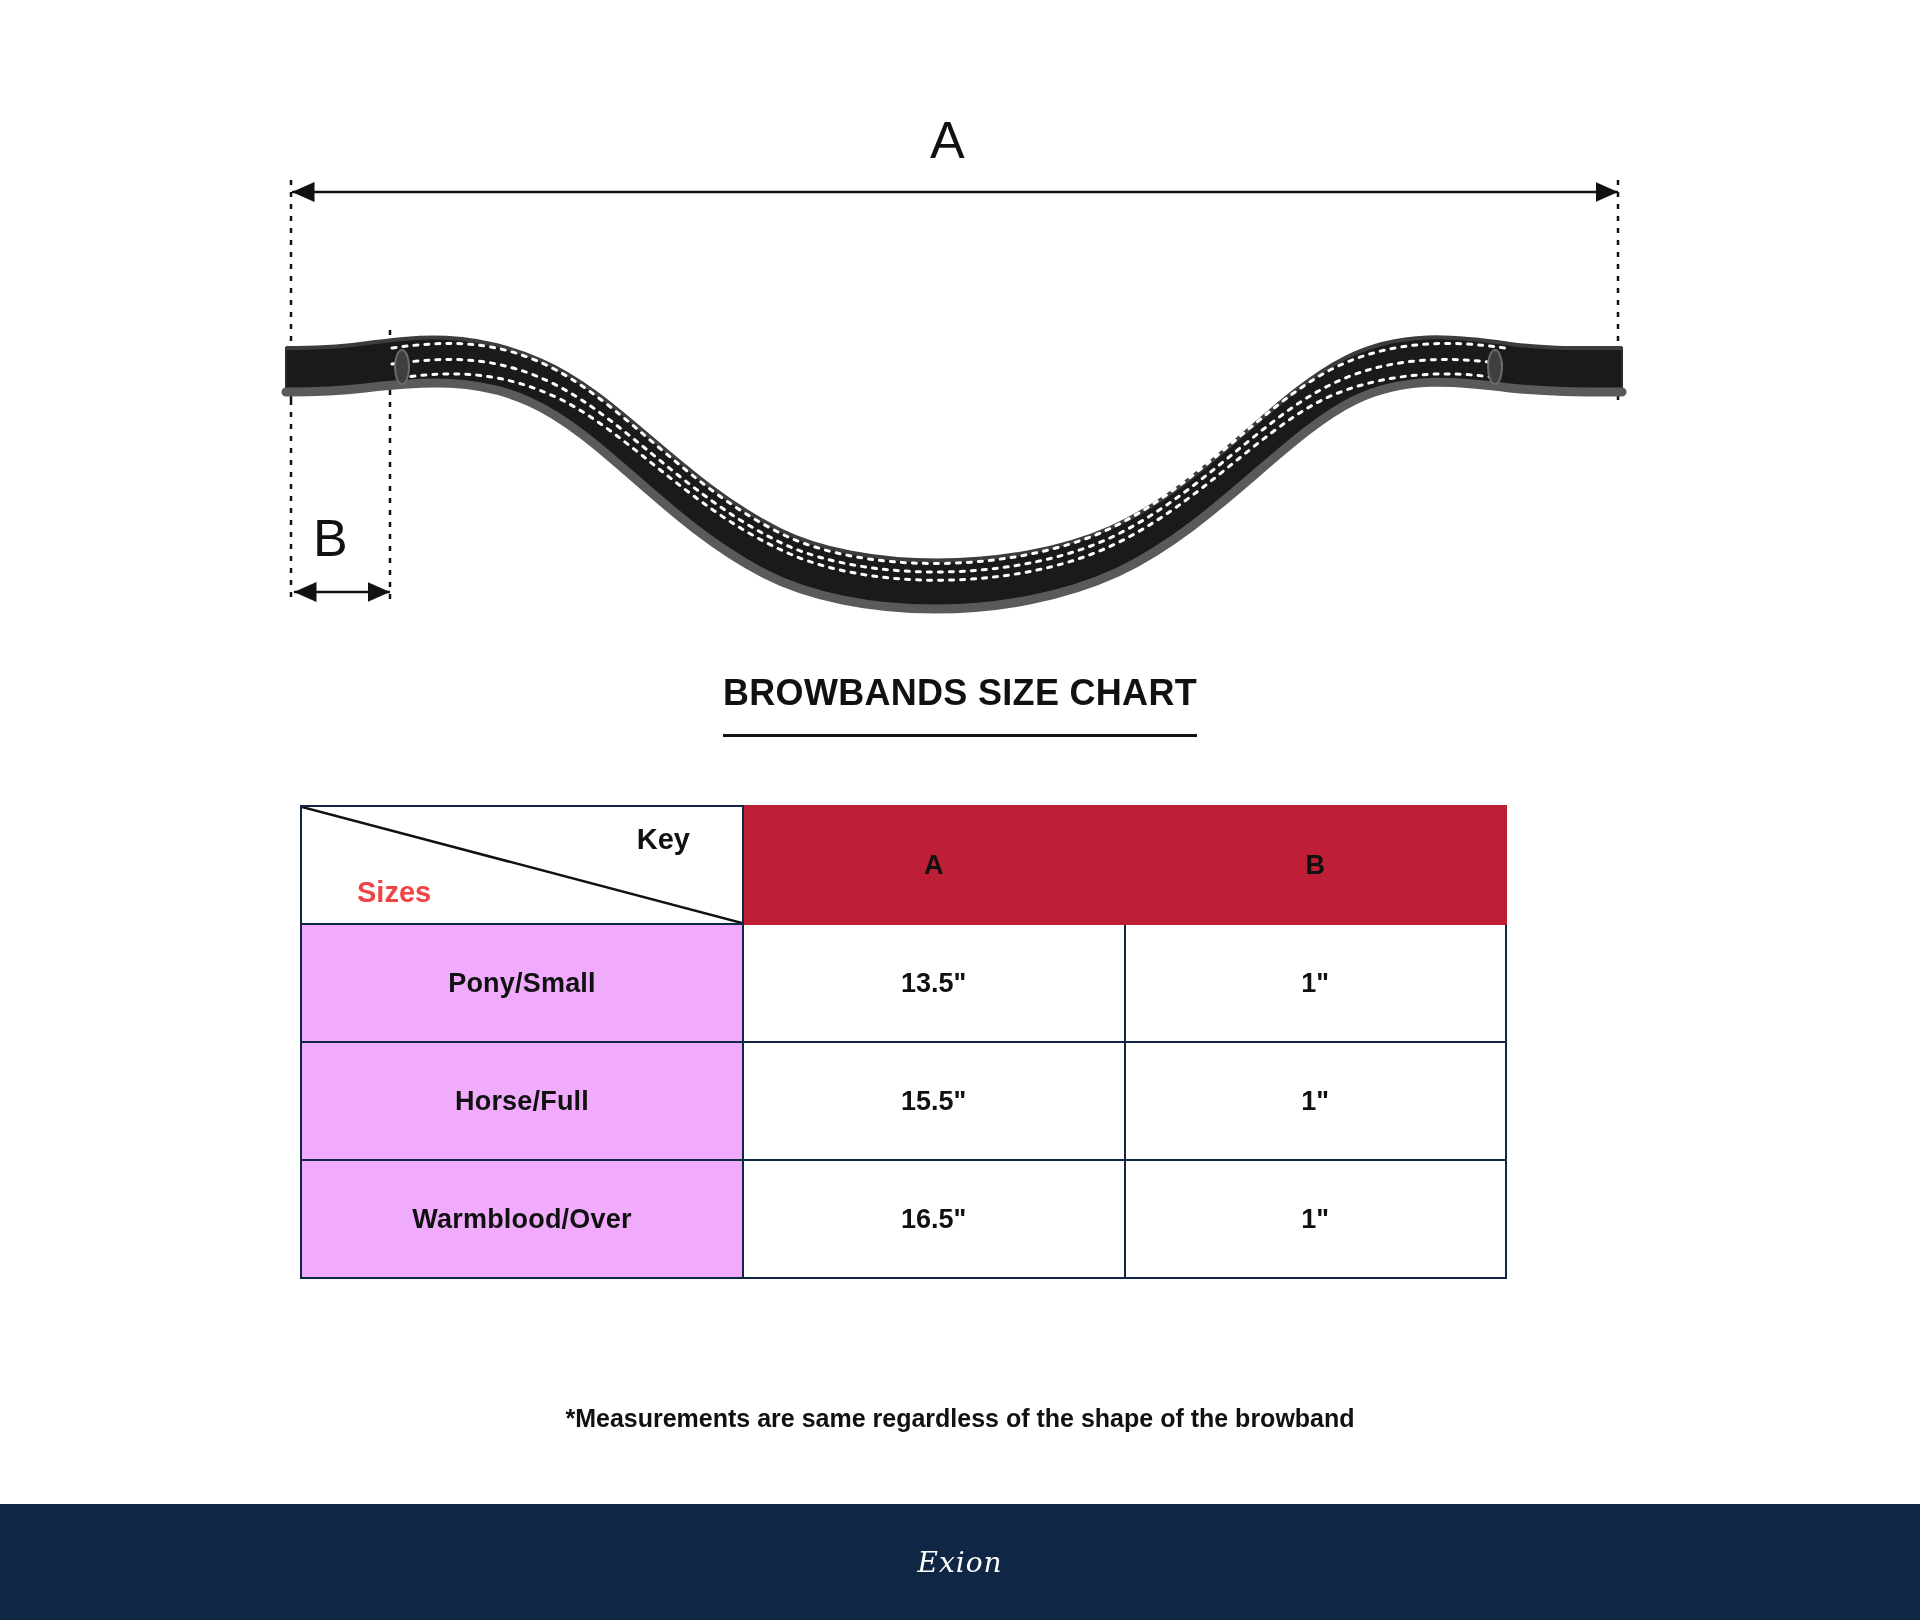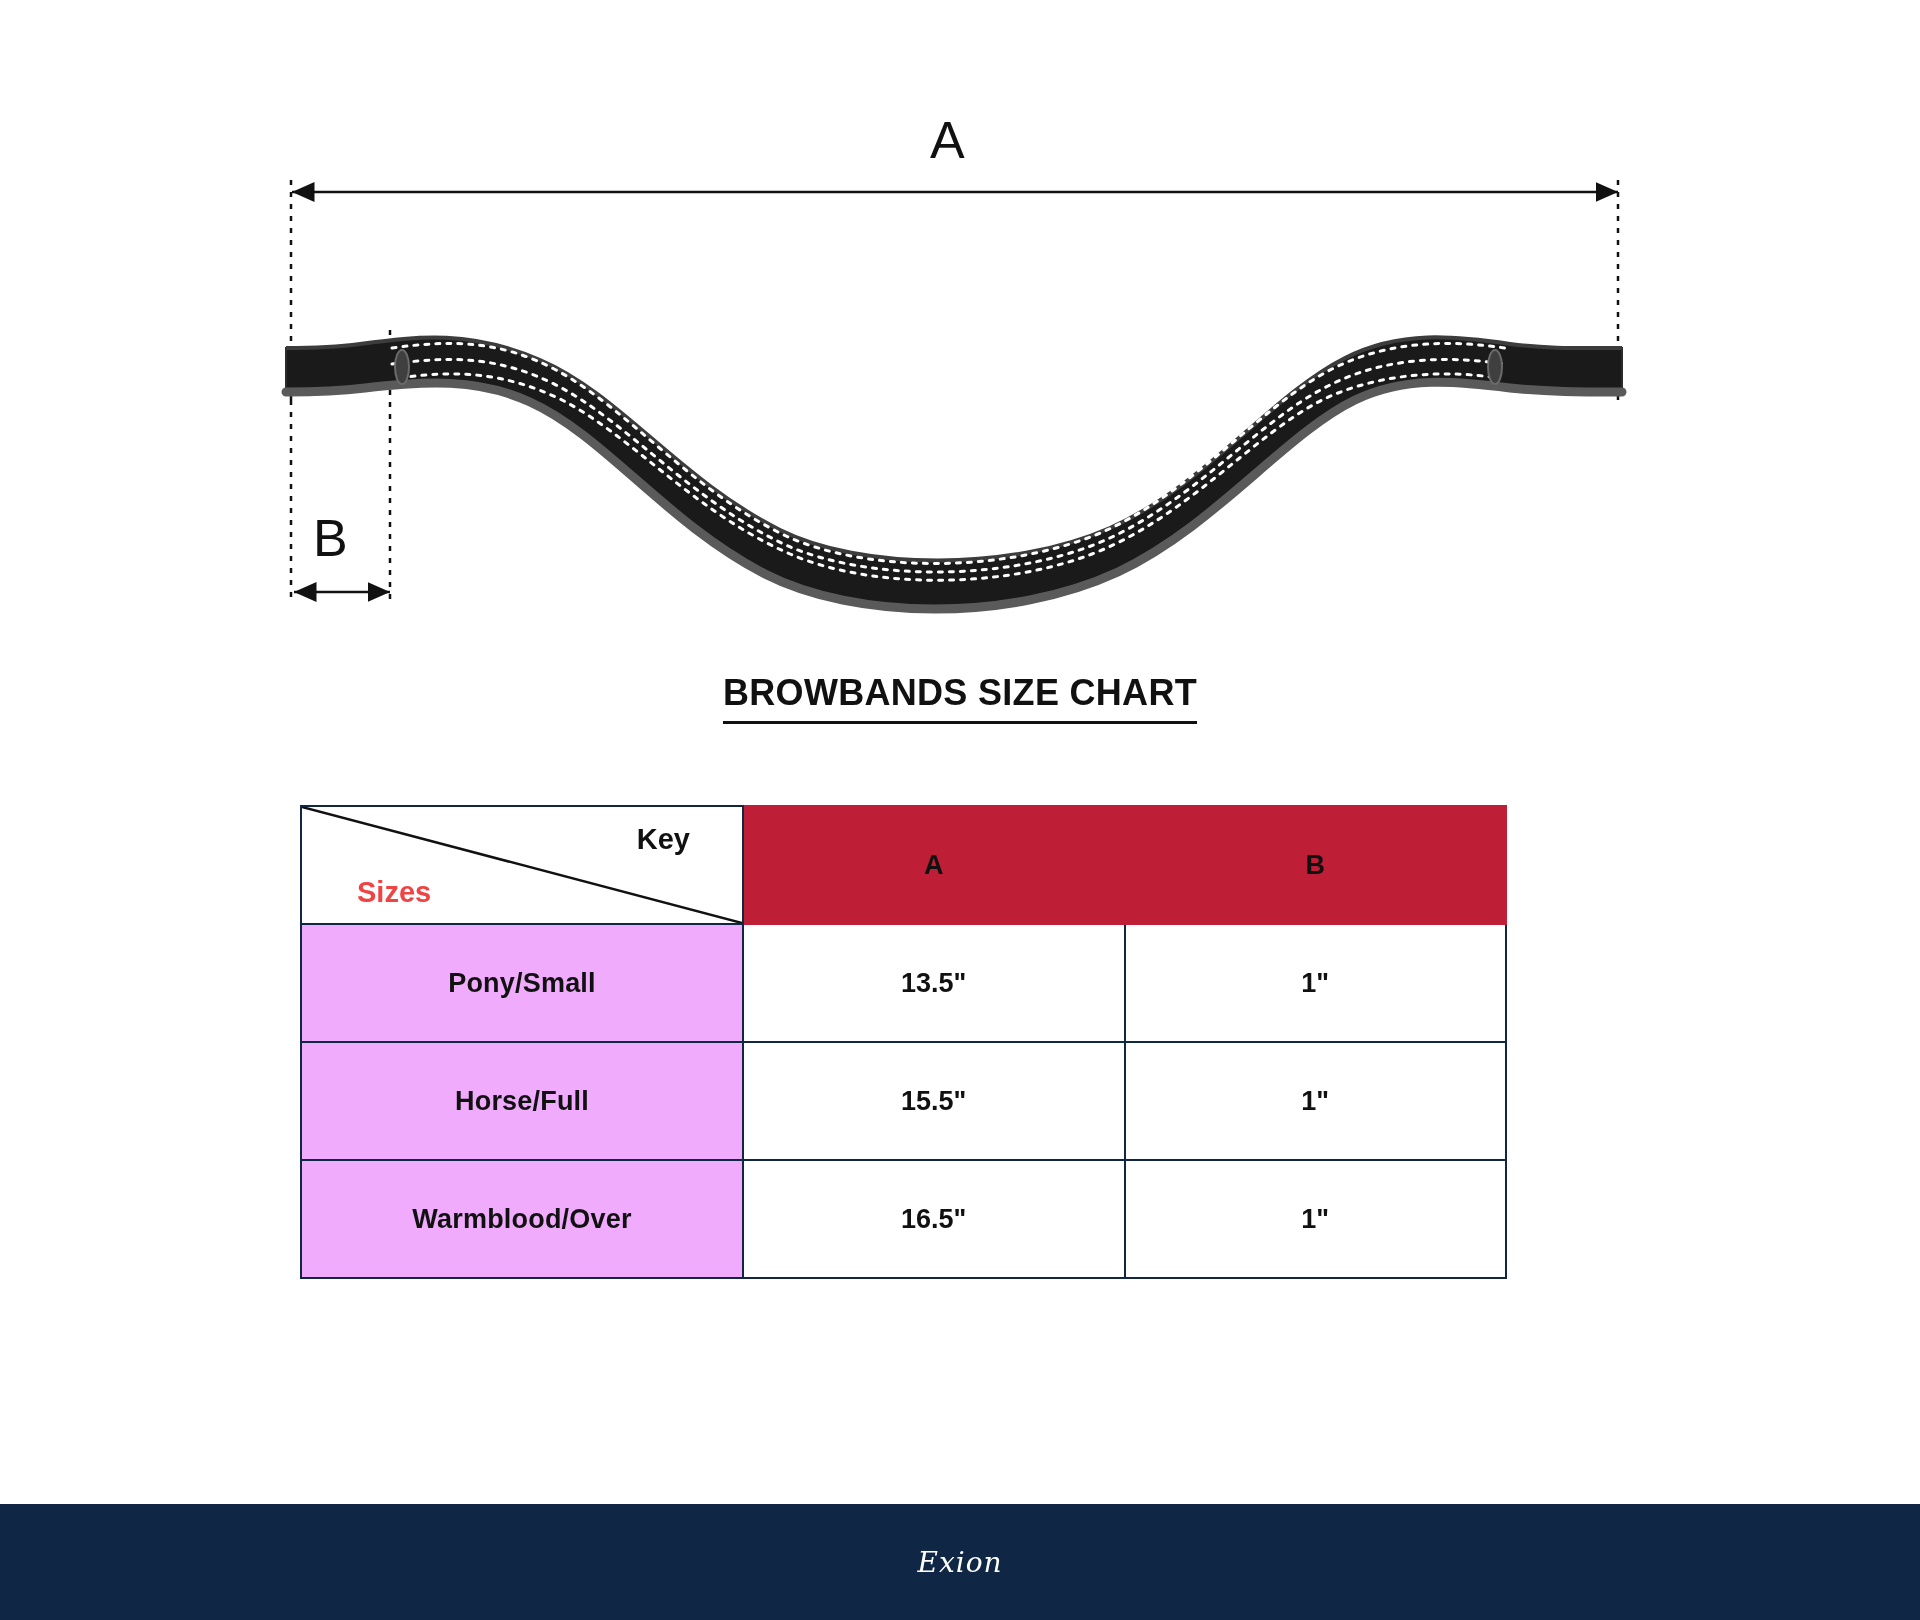--- a/index.html
+++ b/index.html
@@ -61,21 +61,21 @@
     top: 672px;
     width: 1920px;
     text-align: center;
     font-size: 36px;
     font-weight: bold;
     color: #111111;
     letter-spacing: 0.3px;
   }
   .chart-title span {
     border-bottom: 3px solid #111111;
-    padding-bottom: 8px;
+    padding-bottom: 21px;
   }
 
   
   .table-wrap {
     position: absolute;
     left: 300px;
     top: 805px;
     width: 1325px;
   }
 
@@ -315,18 +315,19 @@
         </tr>
         <tr>
           <td class="size-name">Warmblood/Over</td>
           <td class="value-cell">16.5"</td>
           <td class="value-cell">1"</td>
         </tr>
       </tbody>
     </table>
   </div>
 
+  <div class="footnote">*Measurements are same regardless of the shape of the browband</div>
 
   <div class="footer">
     <div class="brand">Exion</div>
   </div>
 
 </div>
 
 </body></html>

